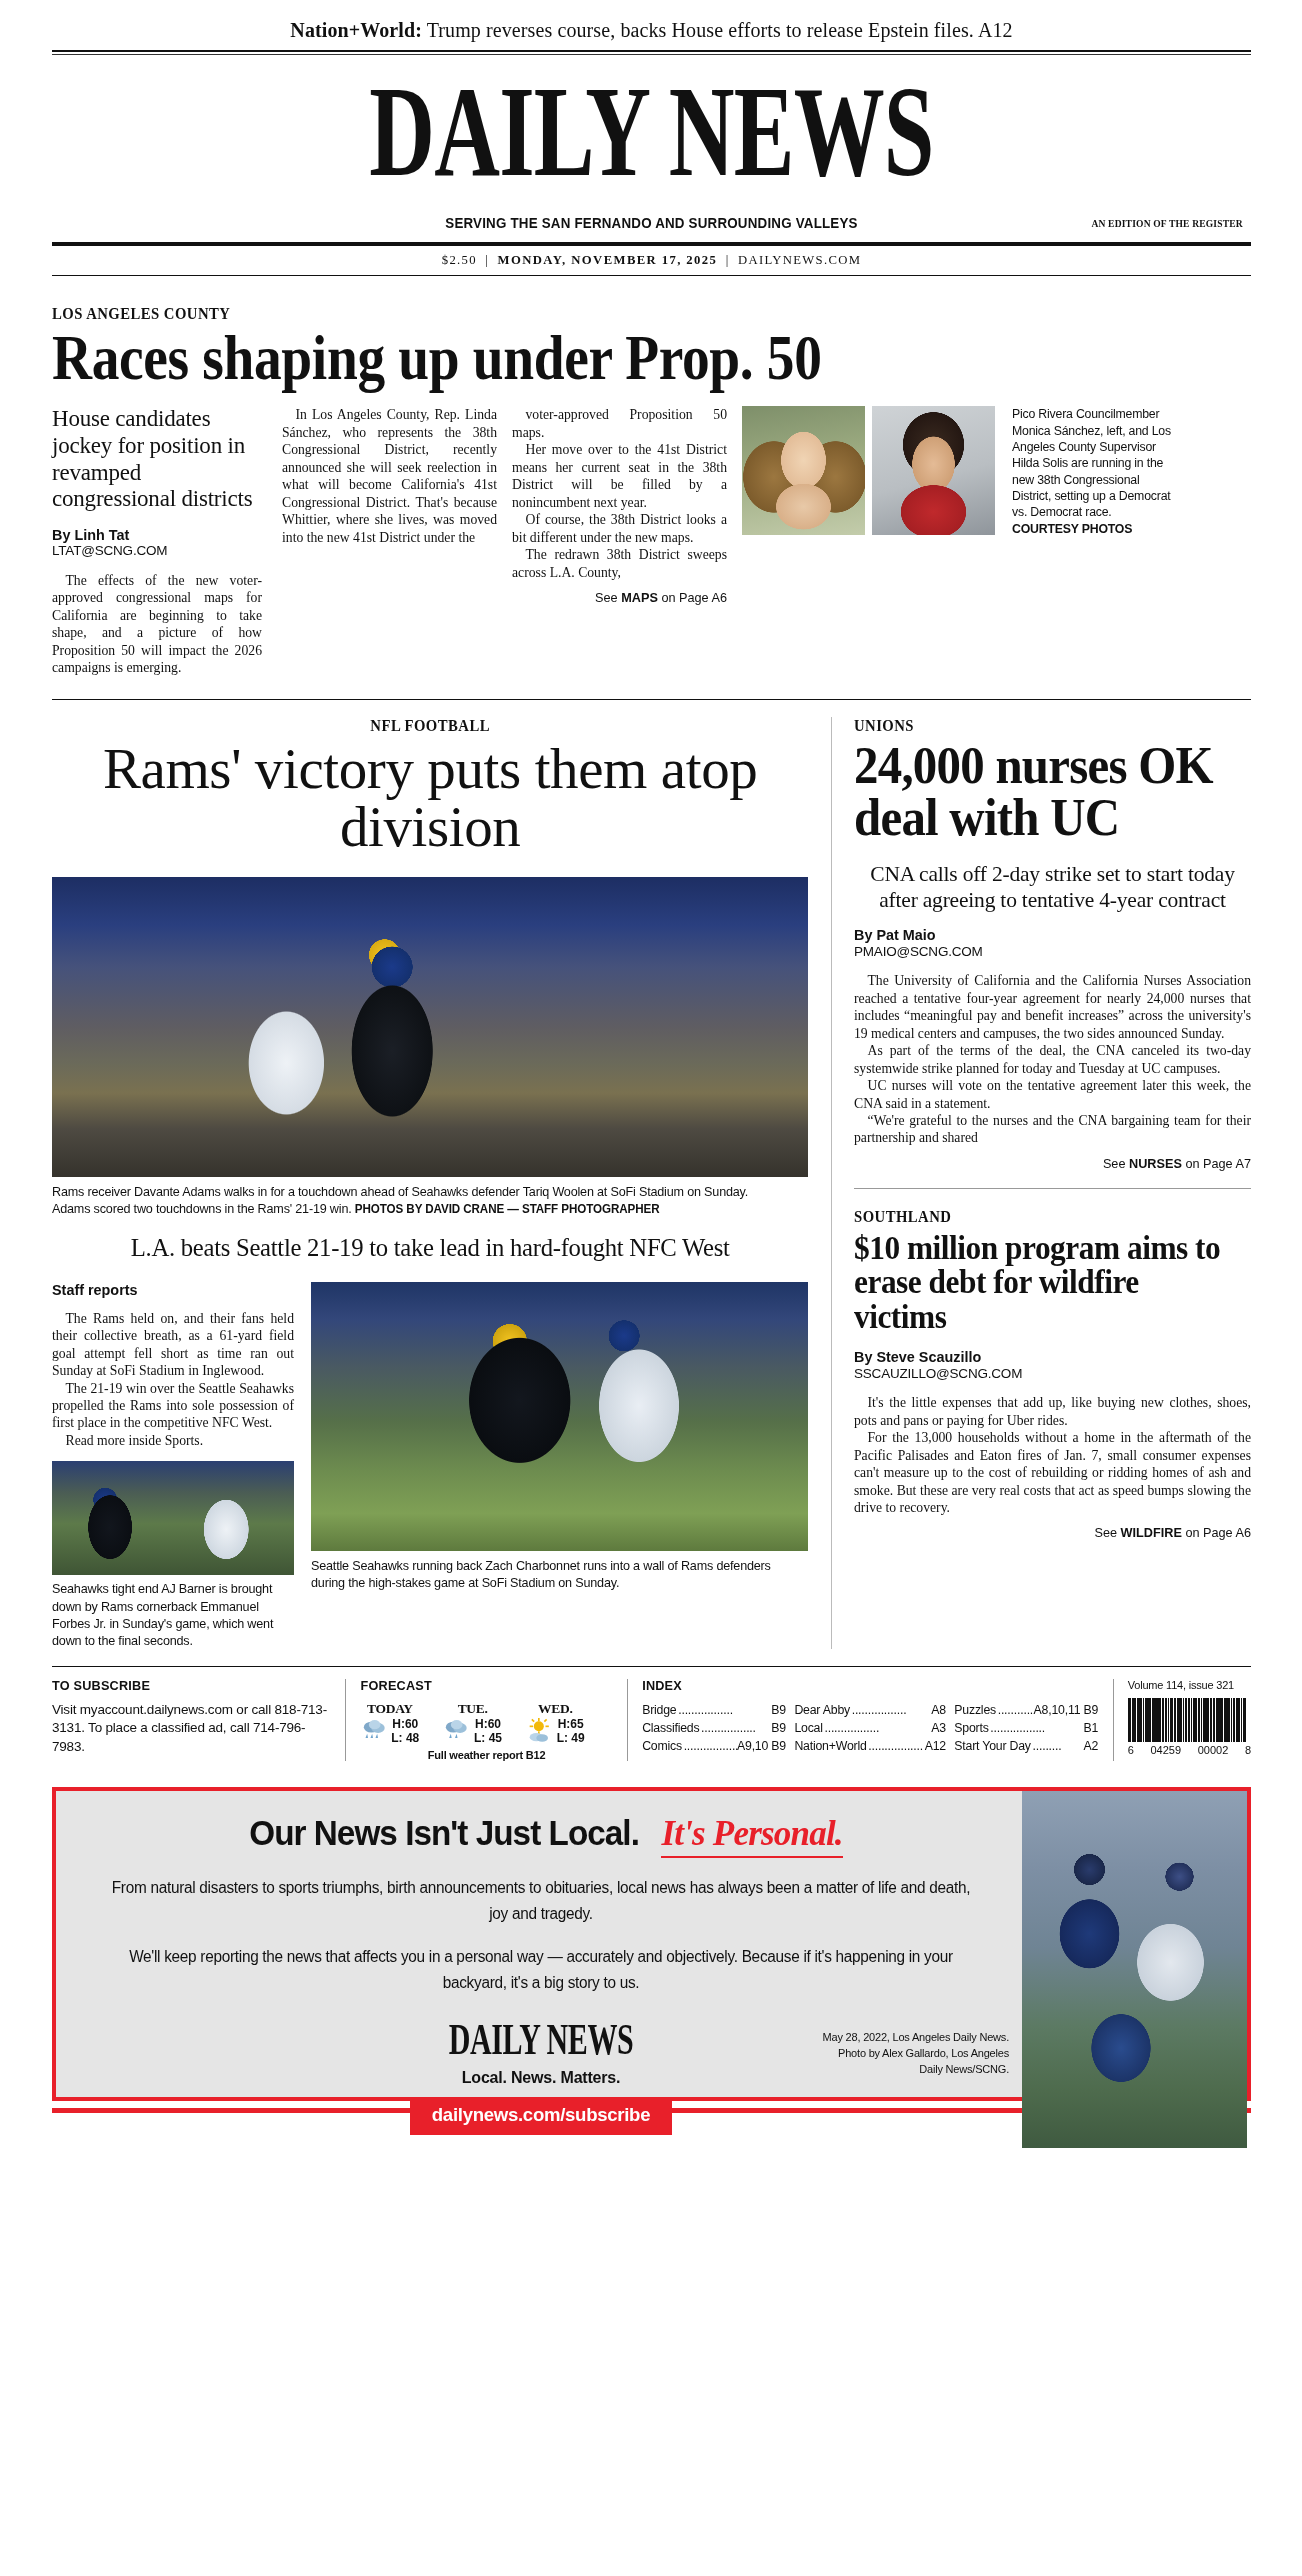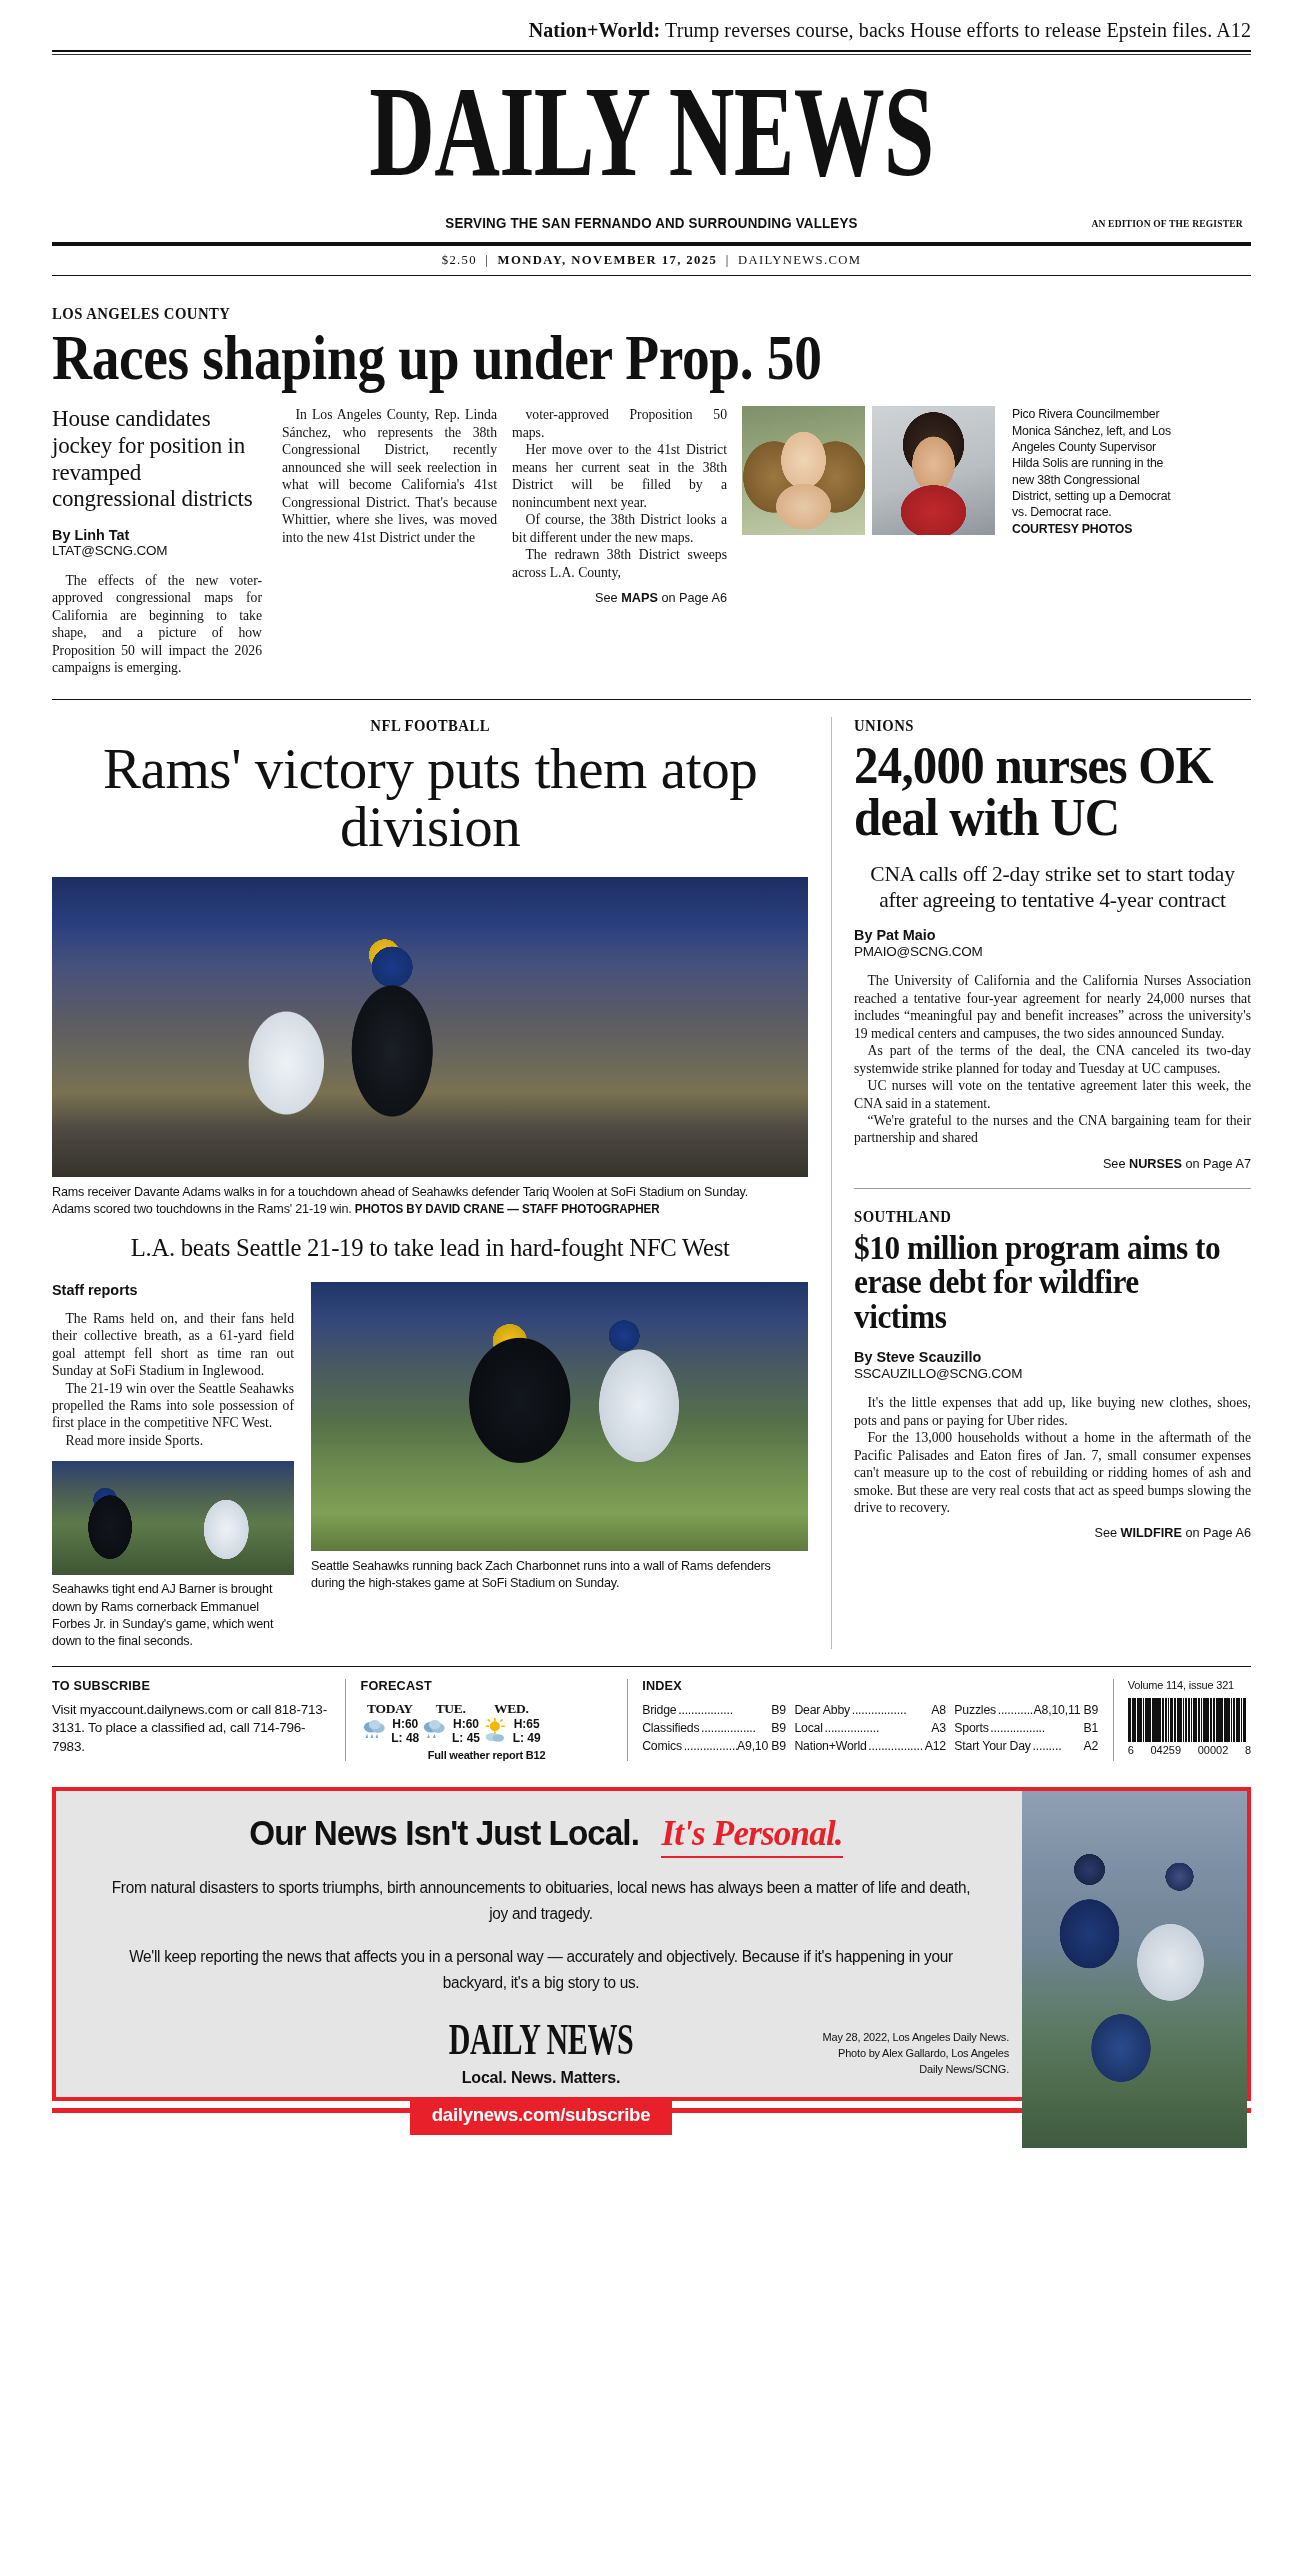--- a/index.html
+++ b/index.html
@@ -7,21 +7,21 @@
     width: 1303px; height: 2576px;
     background: #ffffff;
     font-family: "Liberation Serif", serif;
     color: #111111;
     position: relative;
     overflow: hidden;
   }
   .page { width: 1303px; height: 2576px; position: relative; padding: 0 52px; }
 
   
-  .skybox { padding-top: 18.6px; text-align: right; }
+  .skybox { padding-top: 18.6px; text-align: center; }
   .skybox-line { font-size: 20px; font-family: "Liberation Serif", serif; letter-spacing: 0.1px; }
   .skybox-line .sb-label { font-weight: bold; }
   .rule-heavy { border-top: 2.5px solid #111; margin-top: 8.4px; }
   .rule-thin  { border-top: 0.8px solid #333; margin-top: 1.7px; }
 
   
   .masthead { text-align: center; margin-top: 3.4px; position: relative; }
   .flag {
     font-family: "Liberation Serif", serif;
     font-weight: 700;
@@ -153,21 +153,21 @@
   .footer-rule { border-top: 1.7px solid #111; margin-top: 17px; }
   .footbar {
     display: grid;
     grid-template-columns: 279px 0.8px 252px 0.8px 456px 0.8px 1fr;
     gap: 14.4px; padding-top: 12px;
     font-family: "Liberation Sans", sans-serif;
   }
   .foot-h { font-weight: 700; font-size: 12.7px; letter-spacing: 0.2px; margin-bottom: 7.6px; }
   .foot-t { font-size: 13.5px; line-height: 1.38; letter-spacing: -0.2px; }
   .fvrule { background: #999; }
-  .wx-row { display: flex; gap: 2px; justify-content: flex-start; }
+  .wx-row { display: flex; gap: 24px; justify-content: flex-start; }
   .wx { text-align: center; }
   .wx-day { font-weight: 700; font-size: 13.5px; letter-spacing: -0.3px; font-family: "Liberation Serif", serif; }
   .wx-main { display: flex; align-items: center; gap: 1.7px; }
   .wx-temps { font-size: 12px; line-height: 1.18; text-align: center; }
   .wx-temps b { font-weight: 700; }
   .wx-note { font-weight: 700; font-size: 11px; text-align: center; margin-top: 4.2px; letter-spacing: -0.2px; }
   .idx-grid { display: grid; grid-template-columns: 1fr 1fr 1fr; gap: 8.4px; }
   .idx-row { font-size: 12.3px; line-height: 1.48; display: flex; letter-spacing: -0.2px; }
   .idx-row .dots { flex: 1; overflow: hidden; white-space: nowrap; padding: 0 1.7px; color:#111; }
   .vol { font-size: 11px; text-align: left; margin-bottom: 6.8px; letter-spacing: -0.2px; }

